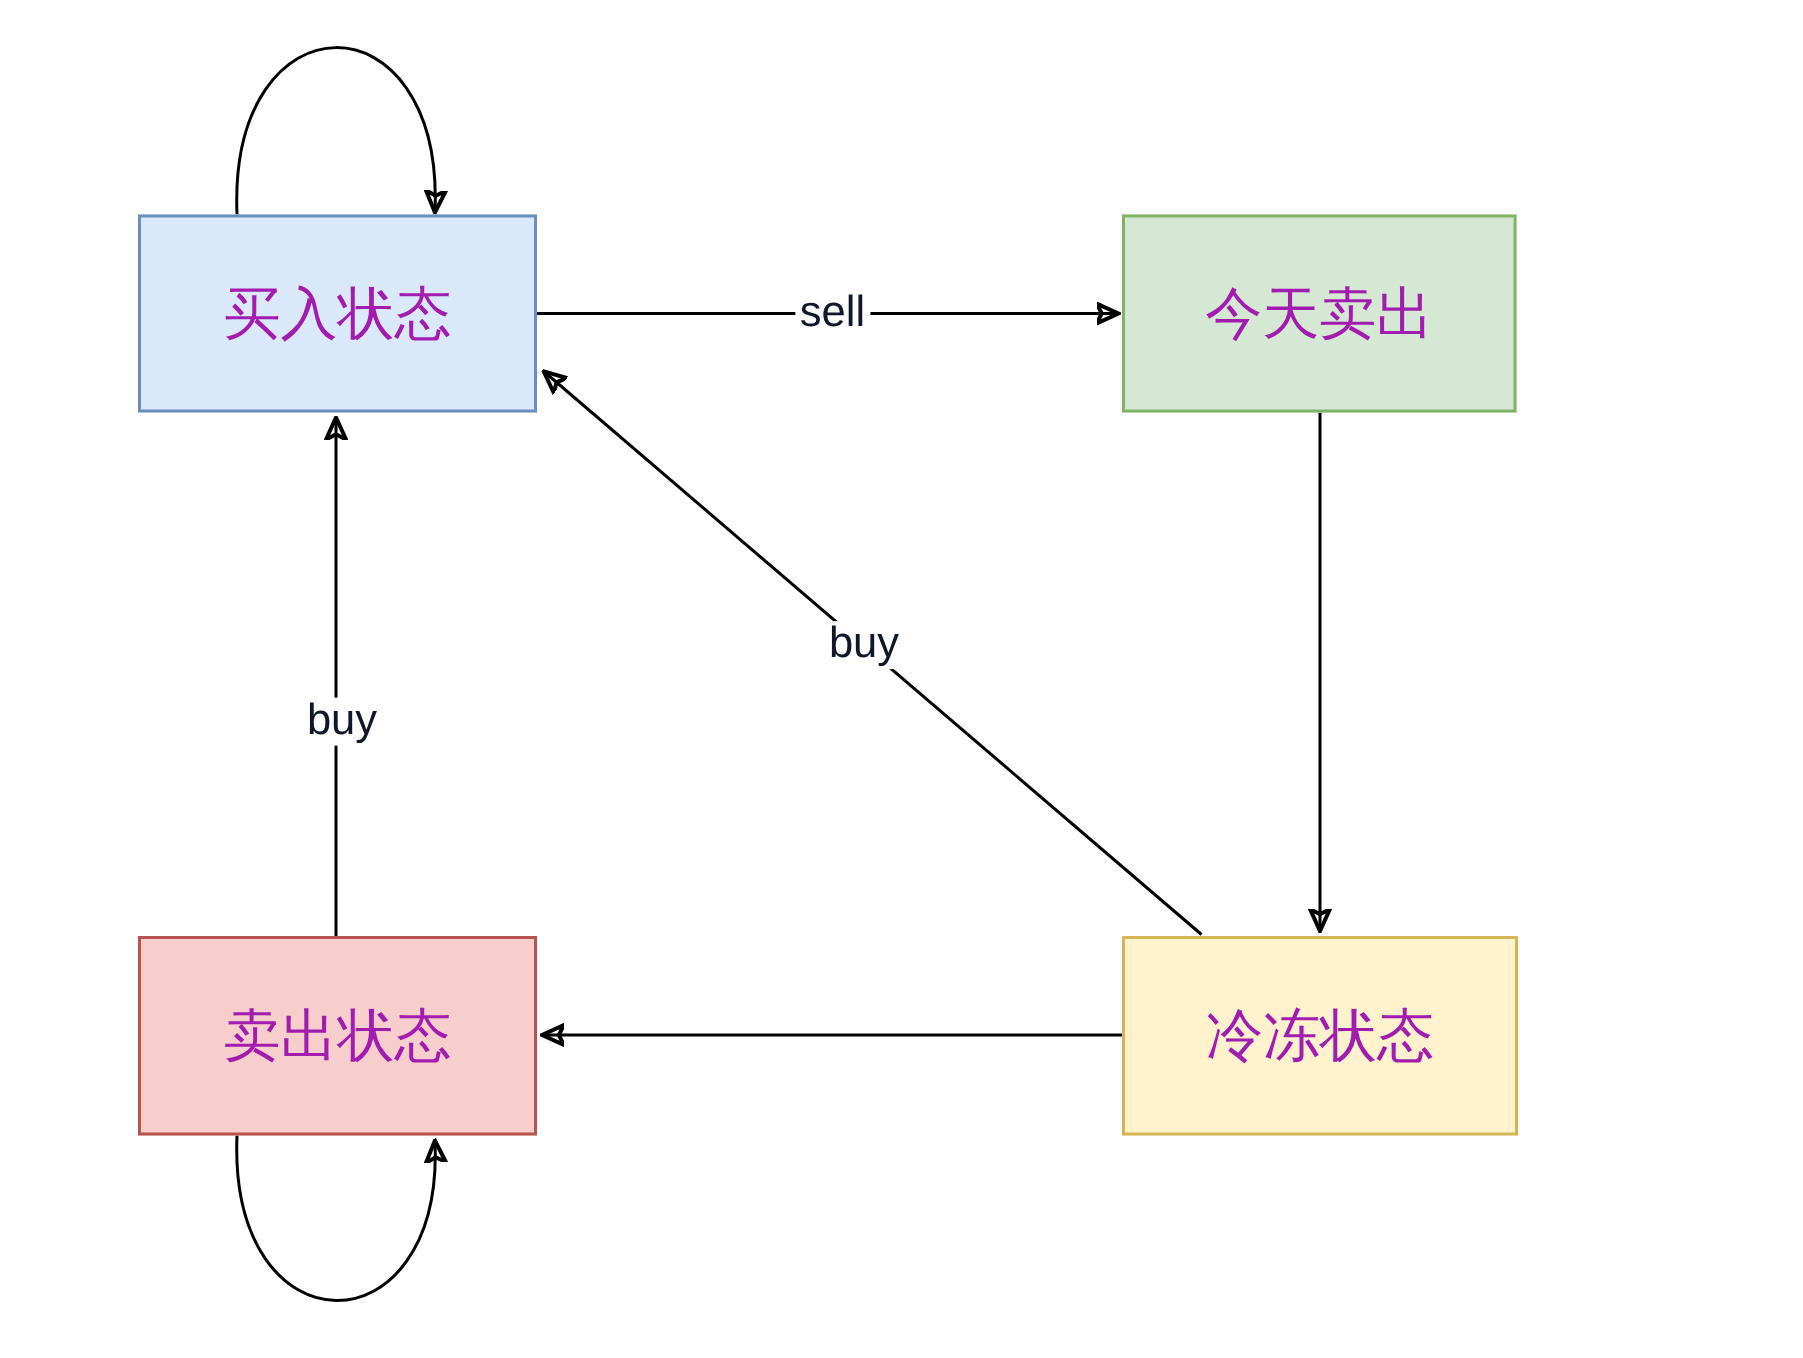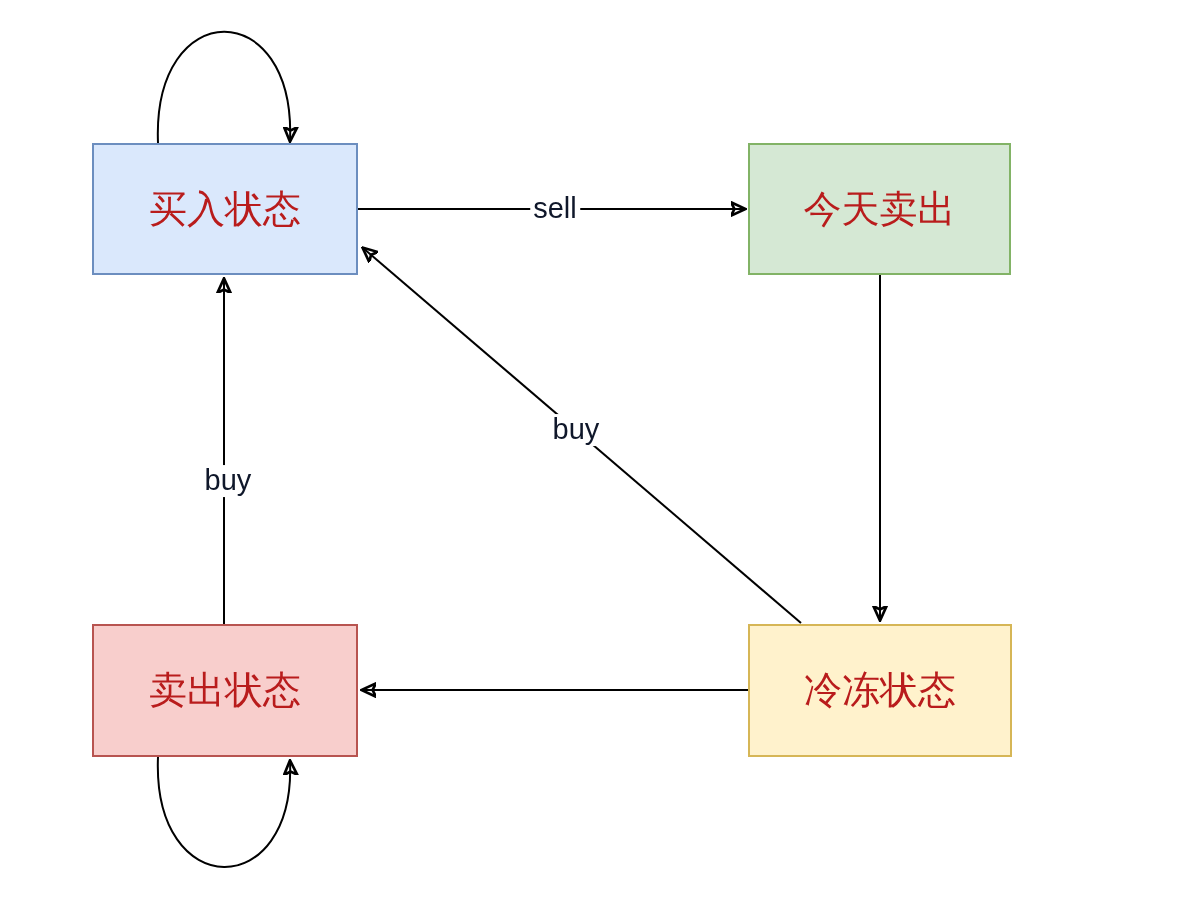--- a/index.html
+++ b/index.html
@@ -28,21 +28,21 @@
     stroke-width: 2;
   }
   .node {
     position: absolute;
     box-sizing: border-box;
     border: 2px solid;
     display: flex;
     align-items: center;
     justify-content: center;
     font-size: 38px;
-    color: #b91c1c;
+    color: #a21caf;
     white-space: nowrap;
   }
   .node-buy    { left: 92px;  top: 143px; width: 266px; height: 132px; background: #dae8fc; border-color: #6c8ebf; }
   .node-today  { left: 748px; top: 143px; width: 263px; height: 132px; background: #d5e8d4; border-color: #82b366; }
   .node-sold   { left: 92px;  top: 624px; width: 266px; height: 133px; background: #f8cecc; border-color: #b85450; }
   .node-frozen { left: 748px; top: 624px; width: 264px; height: 133px; background: #fff2cc; border-color: #d6b656; }
   .edge-label {
     position: absolute;
     transform: translate(-50%, -50%);
     background: #ffffff;

